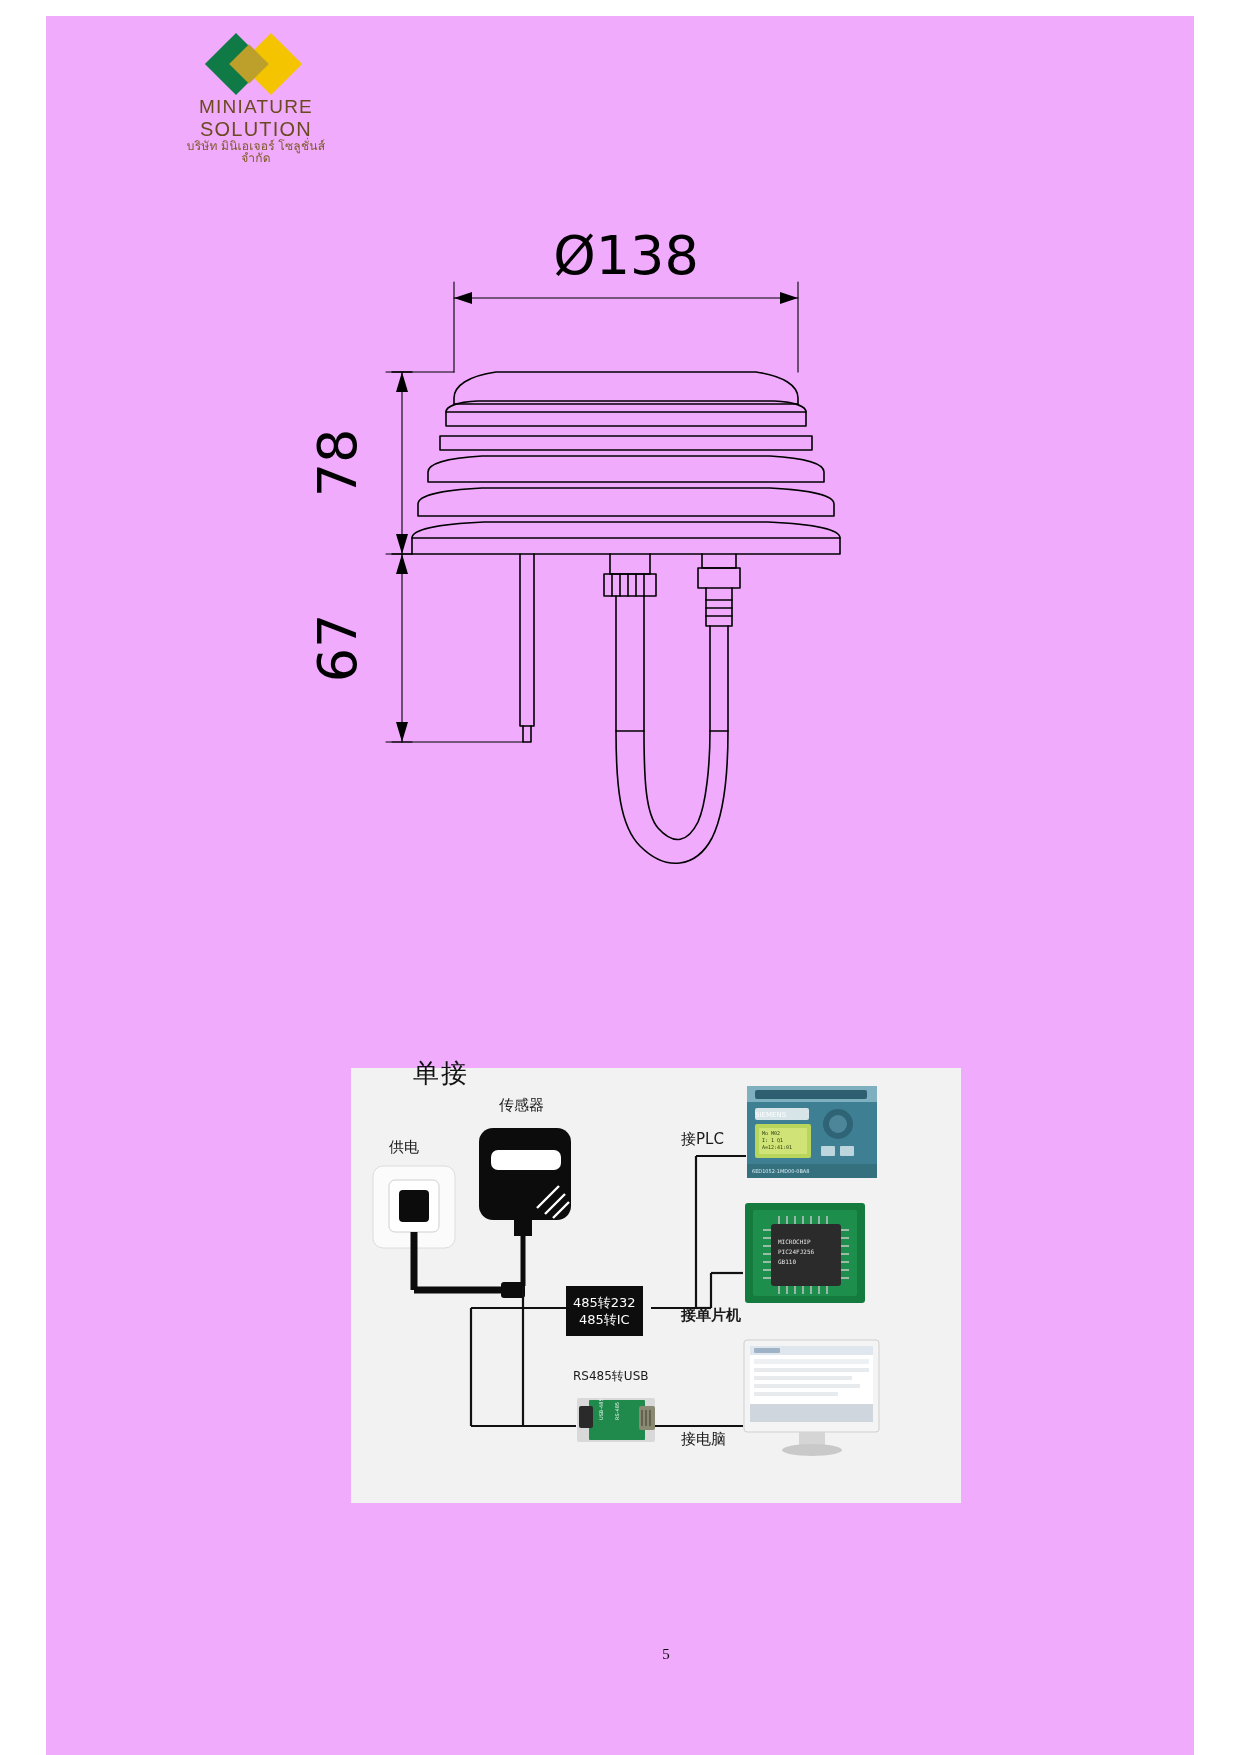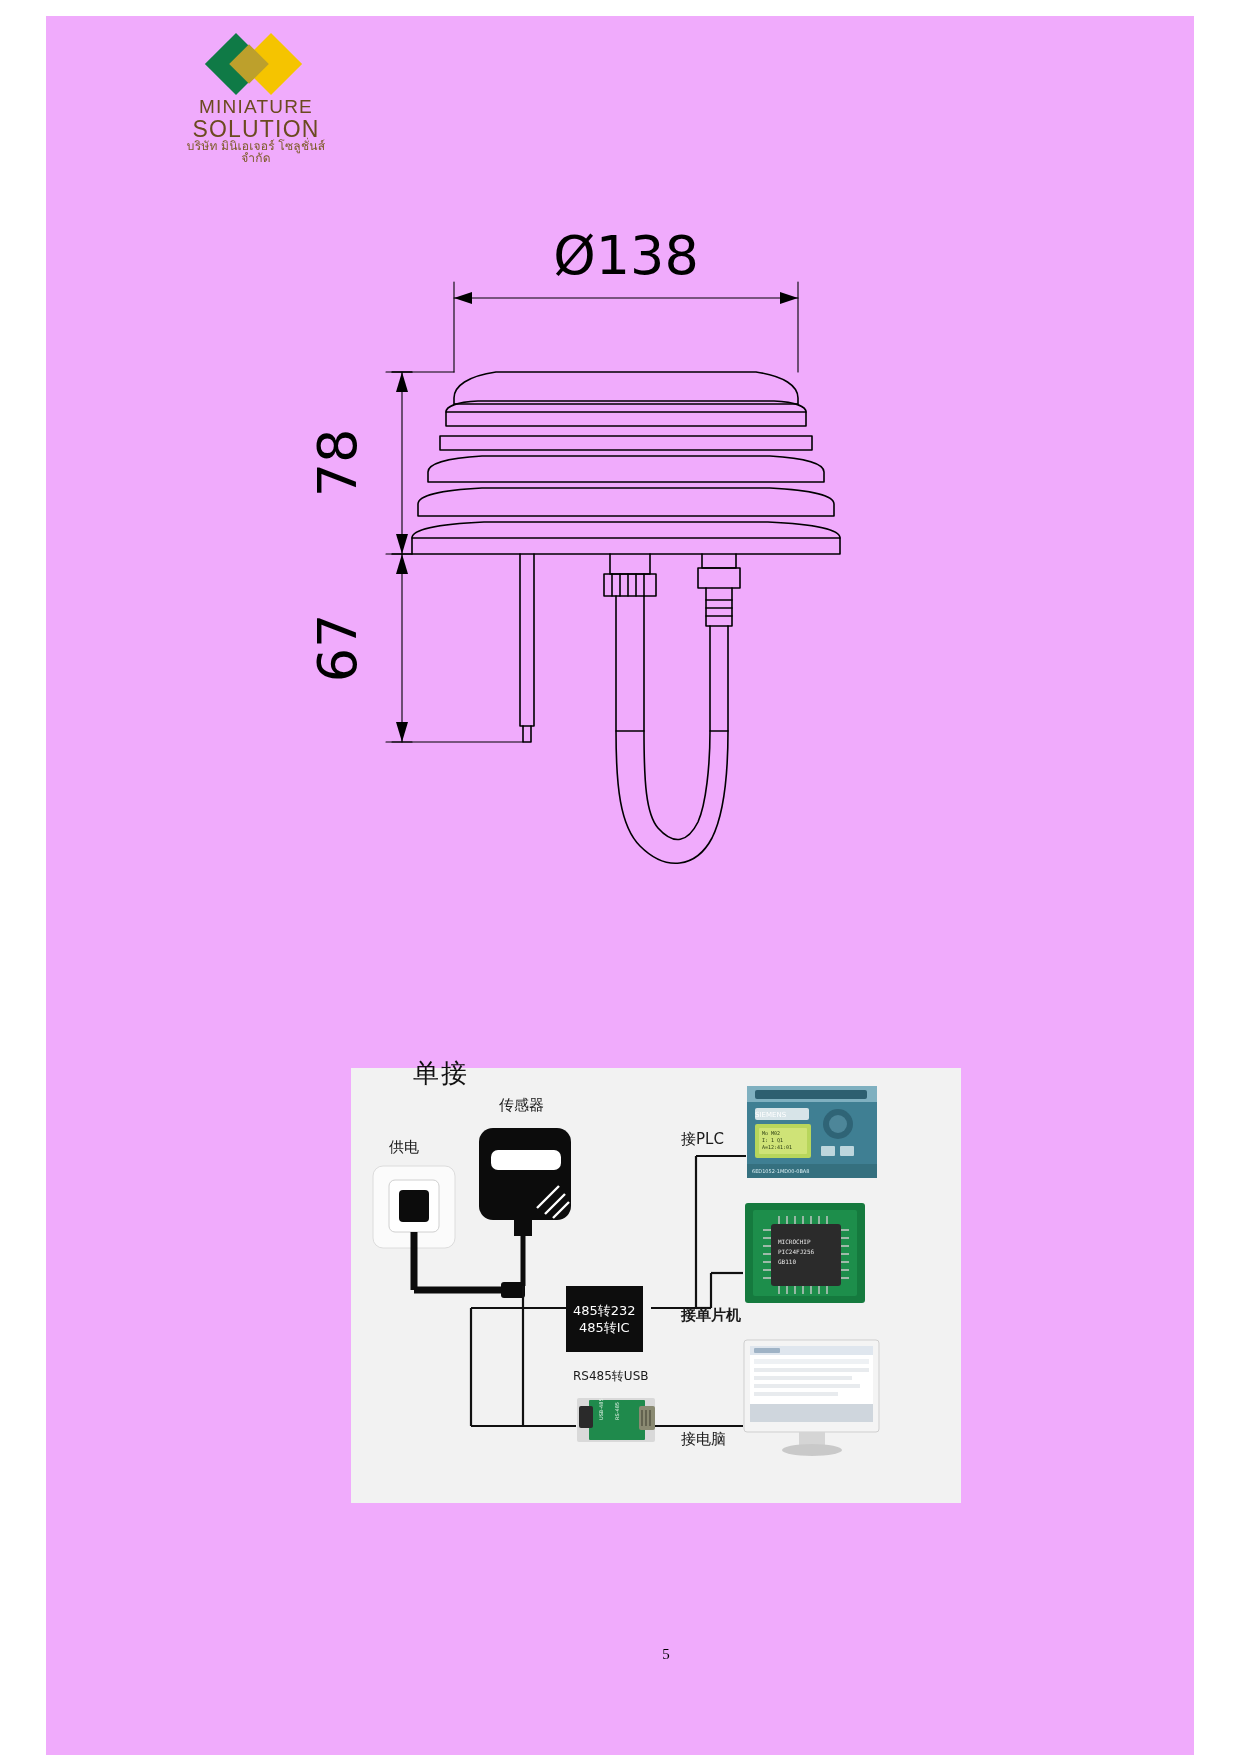--- a/index.html
+++ b/index.html
@@ -65,21 +65,21 @@
     font-family: "Liberation Sans", "DejaVu Sans", sans-serif;
     color: #6b4a20;
     letter-spacing: 1.2px;
   }
   .logo-word .l1 {
     font-size: 19px;
     line-height: 22px;
     font-weight: 400;
   }
   .logo-word .l2 {
-    font-size: 23px;
+    font-size: 20px;
     line-height: 22px;
     font-weight: 400;
   }
   .logo-word .l3 {
     font-size: 12px;
     line-height: 12px;
     color: #7c5a26;
     letter-spacing: 0.2px;
   }
 
@@ -143,21 +143,21 @@
     font-size: 12px;
     text-align: center;
   }
   .conv-box {
     position: absolute;
     background: #0d0d0d;
     color: #ffffff;
     font-family: "DejaVu Sans", sans-serif;
     font-size: 13px;
     line-height: 17px;
-    padding: 16px 7px;
+    padding: 8px 7px;
     text-align: center;
     white-space: nowrap;
   }
 
   
   .page-number {
     position: absolute;
     left: 0;
     top: 1630px;
     width: 1240px;

